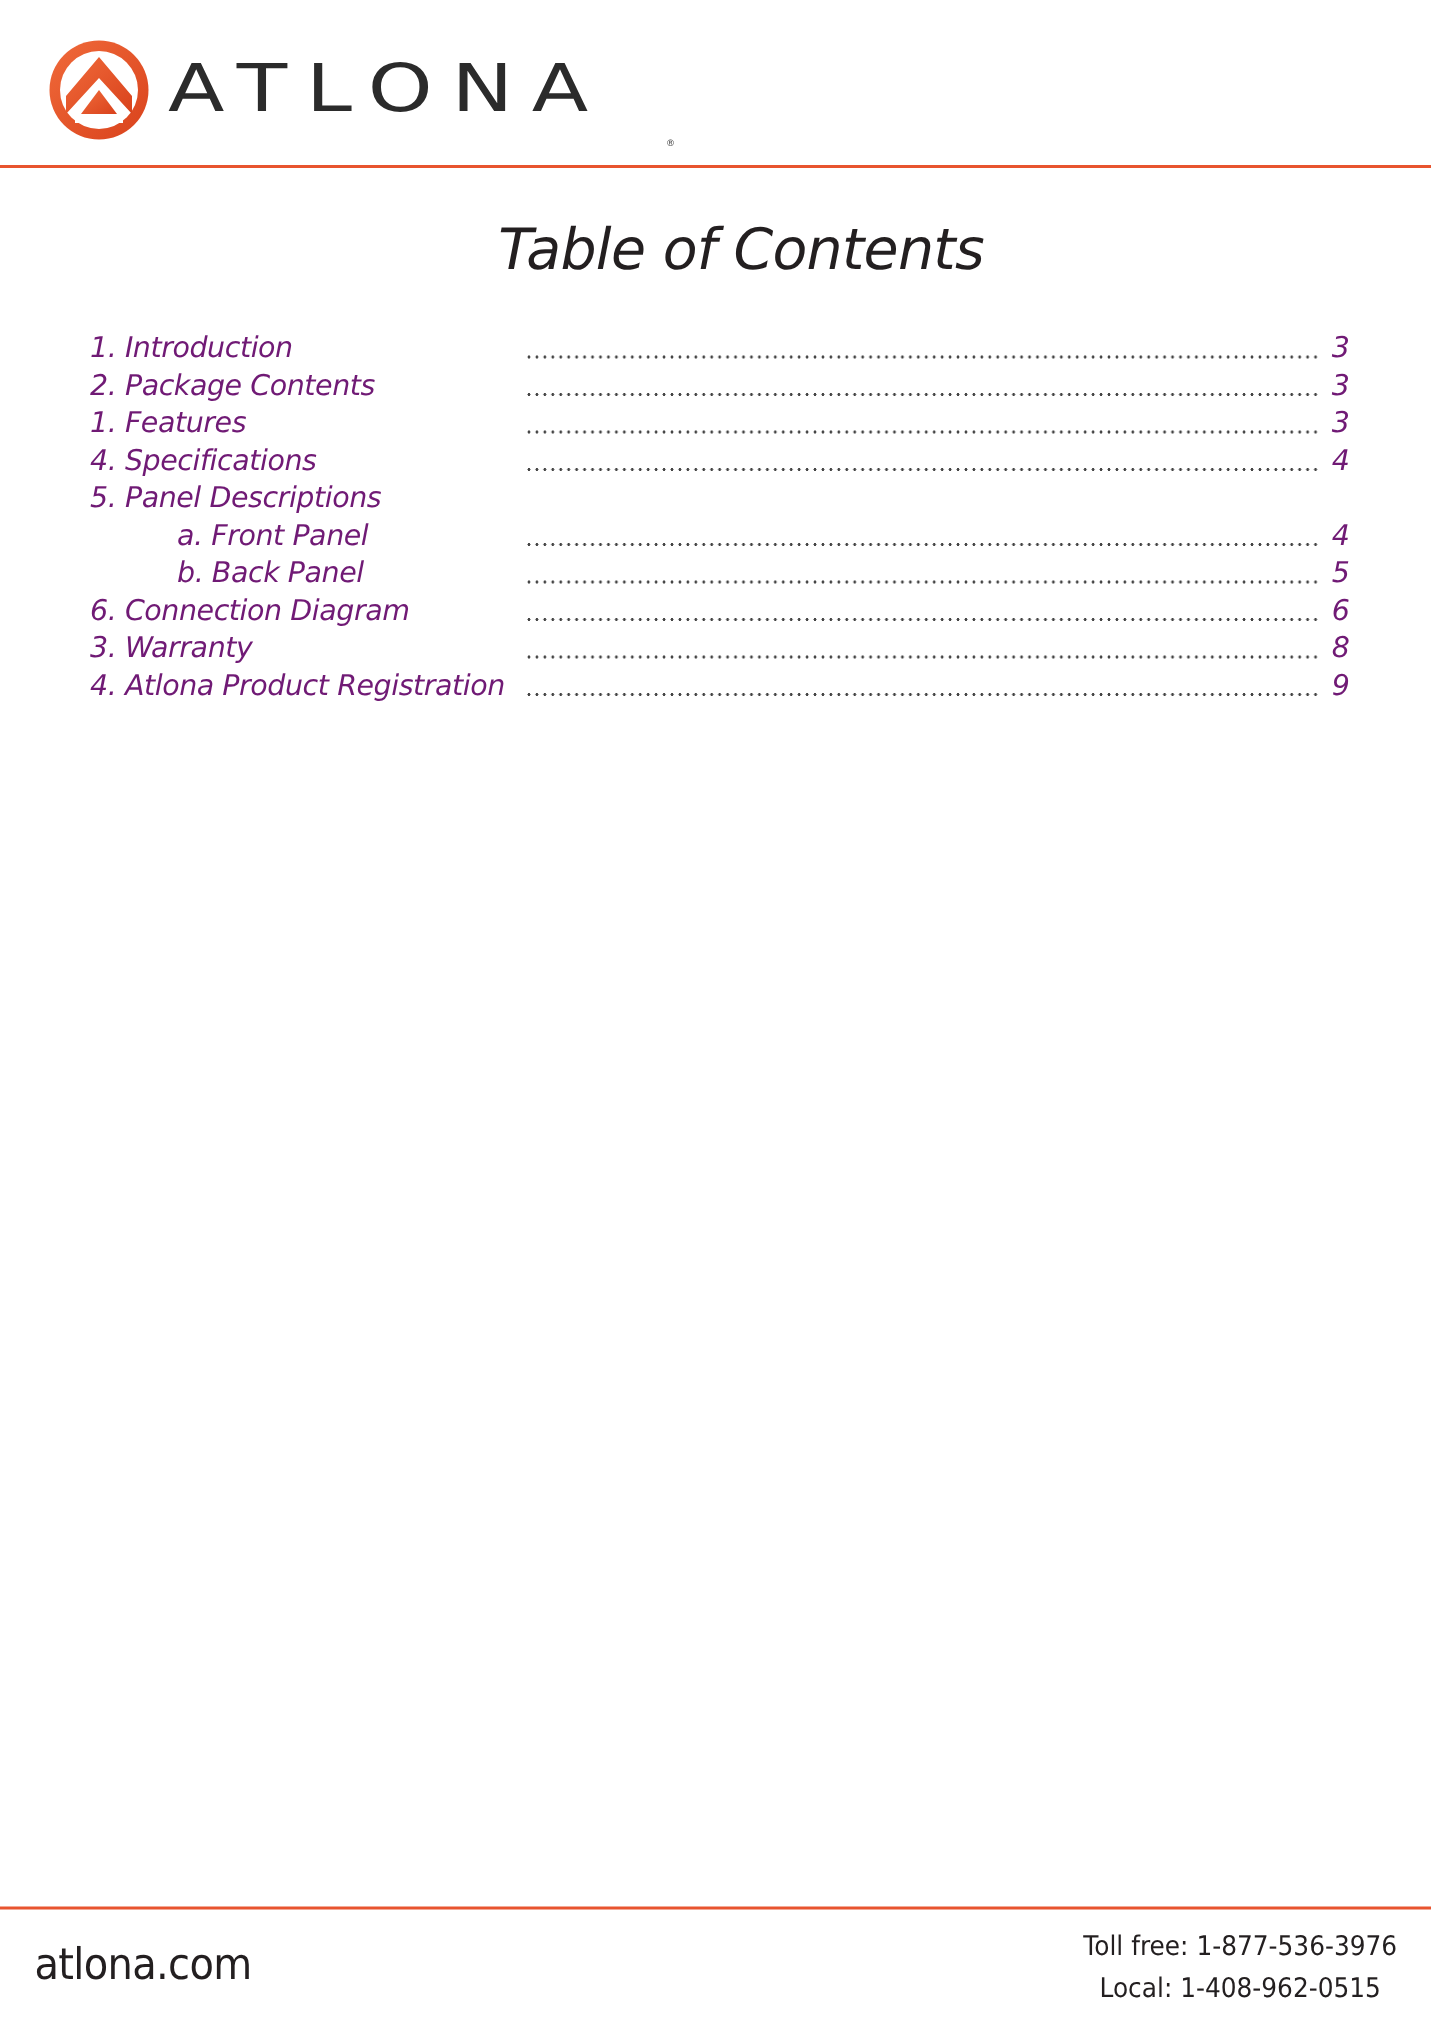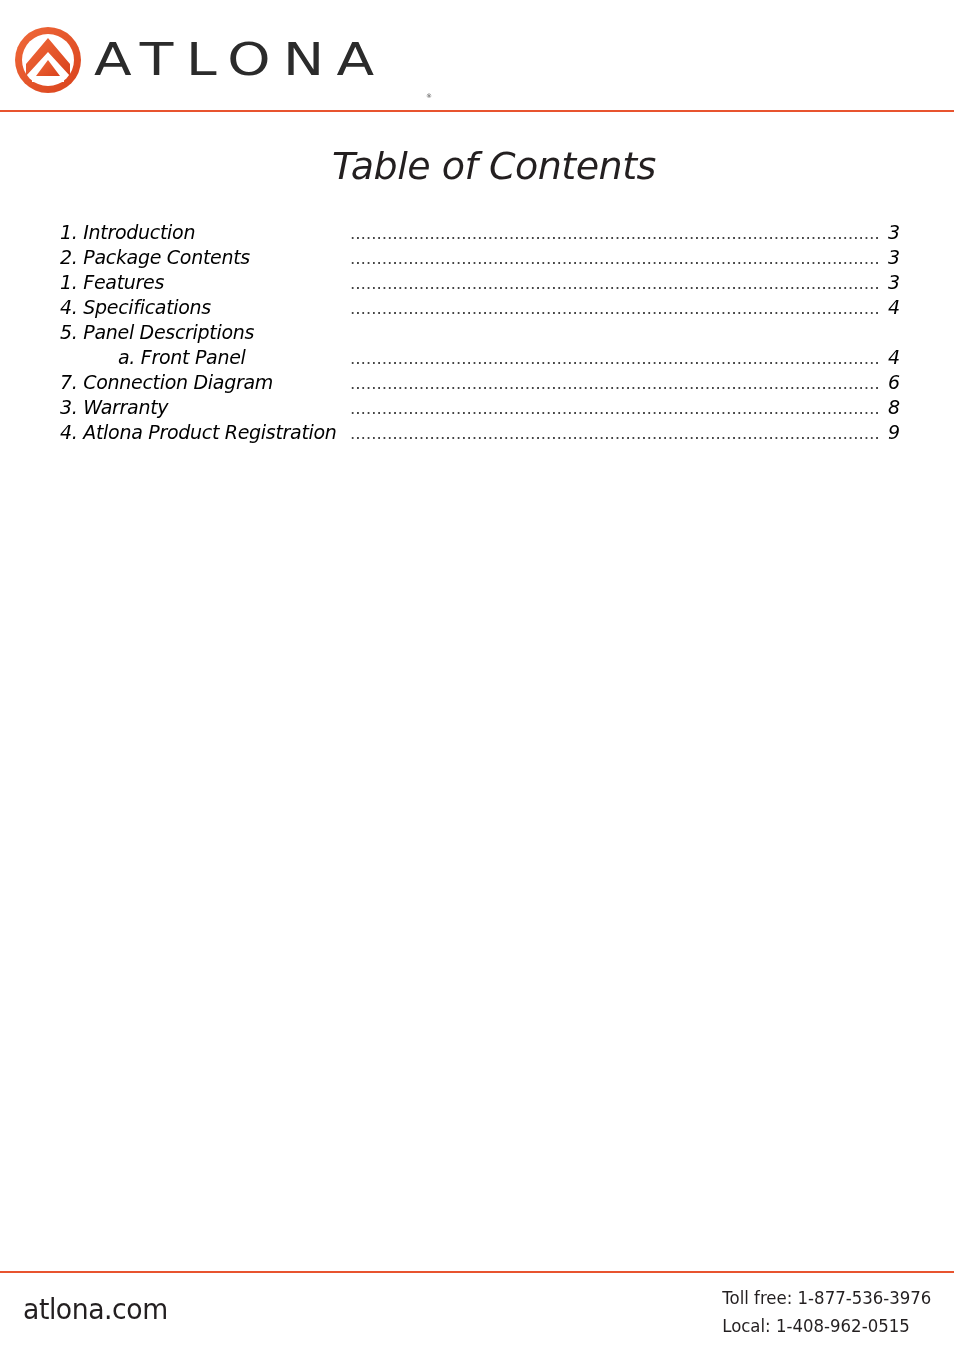--- a/index.html
+++ b/index.html
@@ -1,51 +1,51 @@
 <!DOCTYPE html>
 <html><head>
 <meta charset="utf-8">
 <style>
   html, body { margin: 0; padding: 0; background: #ffffff; }
   body {
     width: 954px; height: 1350px; position: relative; overflow: hidden;
     font-family: "DejaVu Sans", sans-serif; color: #231f20;
   }
-  .logo { position: absolute; left: 14px; top: 26px; width: 420px; height: 68px; }
+  .logo { position: absolute; left: 32px; top: 26px; width: 420px; height: 68px; }
   .logo-mark { position: absolute; left: 0; top: 0; width: 68px; height: 68px; }
   .logo-word {
     position: absolute; left: 80px; top: 8px;
     font-family: "DejaVu Sans", sans-serif; font-size: 44px; letter-spacing: 10px;
     color: #2b2b2b; font-weight: normal; transform: scaleX(1.25); transform-origin: left center;
     line-height: 52px;
   }
   .logo-reg { position: absolute; left: 412px; top: 66px; font-size: 6px; color: #444; }
   .rule-top { position: absolute; left: 0; top: 110px; width: 954px; height: 2px; background: #e8542f; }
   .title {
     position: absolute; left: 0; width: 988px; top: 144px; text-align: center;
     font-family: "DejaVu Sans", sans-serif; font-style: italic; font-size: 38px;
     color: #231f20; font-weight: 300; letter-spacing: -0.5px;
   }
   .toc { position: absolute; left: 60px; top: 220px; width: 842px; }
-  .toc-row { position: relative; height: 25px; line-height: 25px; font-size: 19px; font-style: italic; color: #000000; }
+  .toc-row { position: relative; height: 25px; line-height: 25px; font-size: 19px; font-style: italic; color: #701a75; }
   .toc-label { position: absolute; left: 0; white-space: nowrap; letter-spacing: -0.3px; }
   .toc-label.sub { left: 58px; }
   .toc-dots {
     position: absolute; left: 290px; right: 22px; top: 17px; height: 2px;
     background-image: radial-gradient(circle, #444 0.9px, transparent 1.1px);
     background-size: 5.3px 2px; background-repeat: repeat-x;
   }
   .toc-page { position: absolute; right: 2px; text-align: right; }
   .rule-bottom { position: absolute; left: 0; top: 1271px; width: 954px; height: 2px; background: #e8542f; }
   .site {
     position: absolute; left: 23px; top: 1292px; font-size: 29px;
     font-family: "DejaVu Sans", sans-serif; color: #231f20; letter-spacing: -0.5px;
     transform: scaleX(0.92); transform-origin: left center;
   }
-  .contact { position: absolute; right: 23px; top: 1284px; text-align: left; font-size: 18px; color: #231f20; }
+  .contact { position: absolute; right: 23px; top: 1284px; text-align: center; font-size: 18px; color: #231f20; }
   .contact div { line-height: 28px; transform: scaleX(0.92); transform-origin: right center; }
 </style>
 </head>
 <body>
 
 <div class="logo">
   <svg class="logo-mark" viewBox="0 0 68 68">
     <defs>
       <linearGradient id="og" x1="0" y1="0" x2="1" y2="1">
         <stop offset="0" stop-color="#f06a3a"></stop>
@@ -89,21 +89,26 @@
     </div>
     <div class="toc-row">
       <span class="toc-label">5. Panel Descriptions</span>
     </div>
     <div class="toc-row">
       <span class="toc-label sub">a. Front Panel</span>
       <span class="toc-dots"></span>
       <span class="toc-page">4</span>
     </div>
     <div class="toc-row">
-      <span class="toc-label">7. Connection Diagram</span>
+      <span class="toc-label sub">b. Back Panel</span>
+      <span class="toc-dots"></span>
+      <span class="toc-page">5</span>
+    </div>
+    <div class="toc-row">
+      <span class="toc-label">6. Connection Diagram</span>
       <span class="toc-dots"></span>
       <span class="toc-page">6</span>
     </div>
     <div class="toc-row">
       <span class="toc-label">3. Warranty</span>
       <span class="toc-dots"></span>
       <span class="toc-page">8</span>
     </div>
     <div class="toc-row">
       <span class="toc-label">4. Atlona Product Registration</span>

